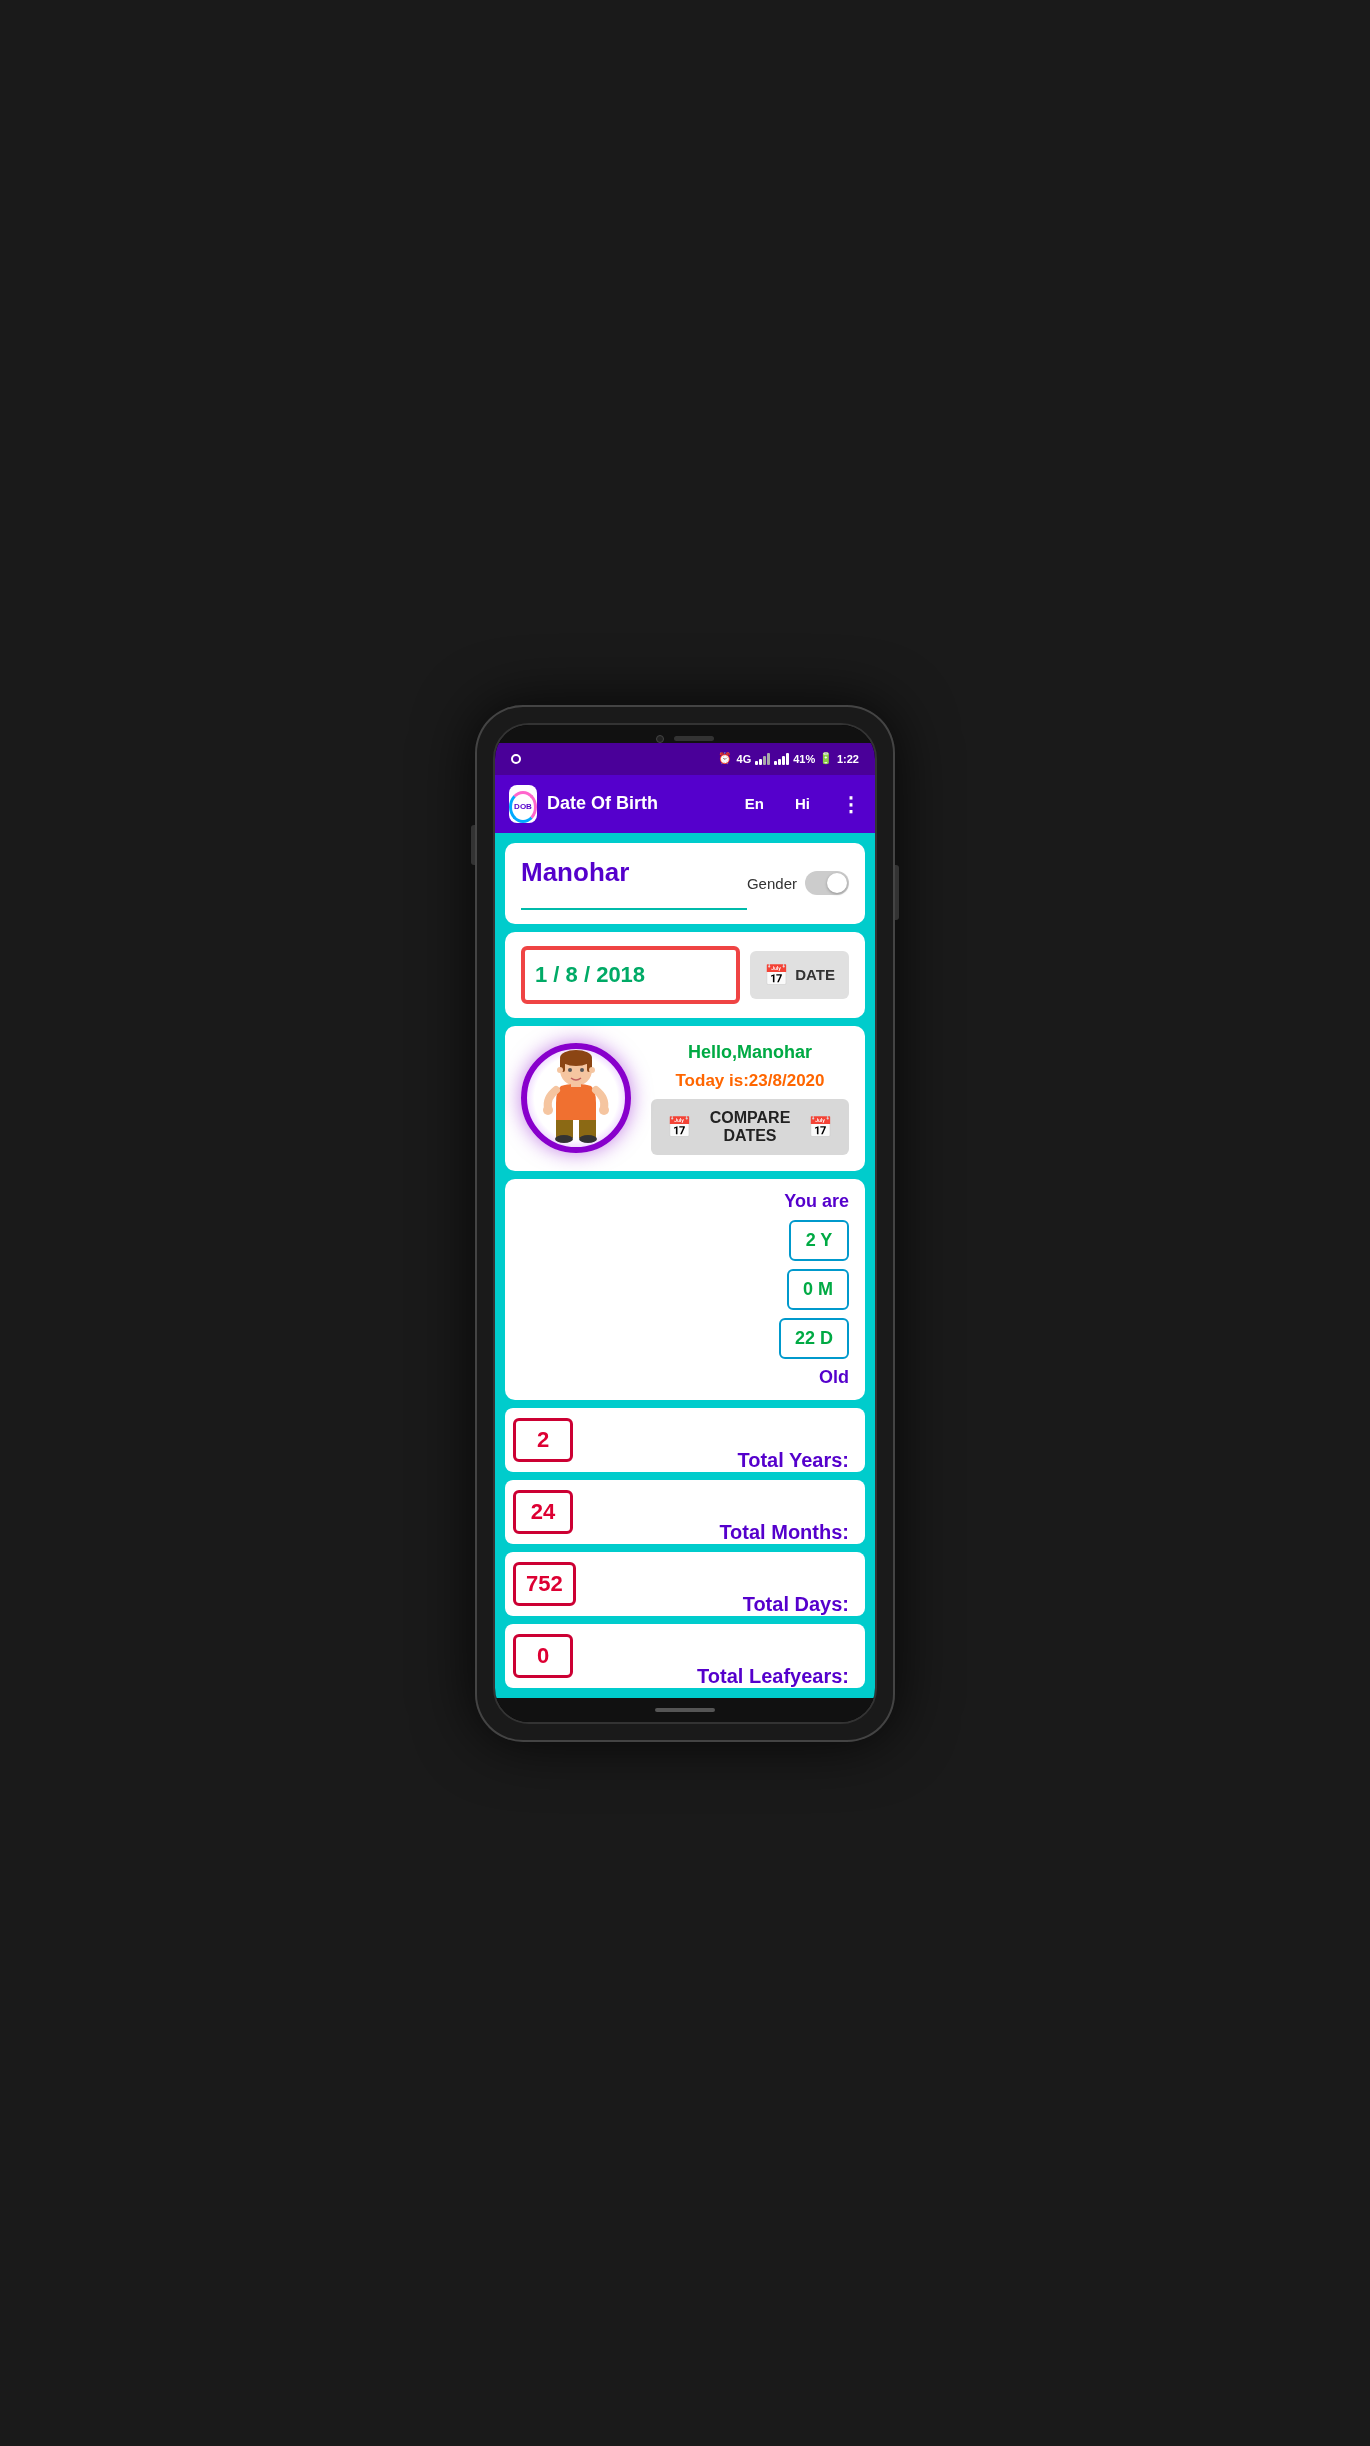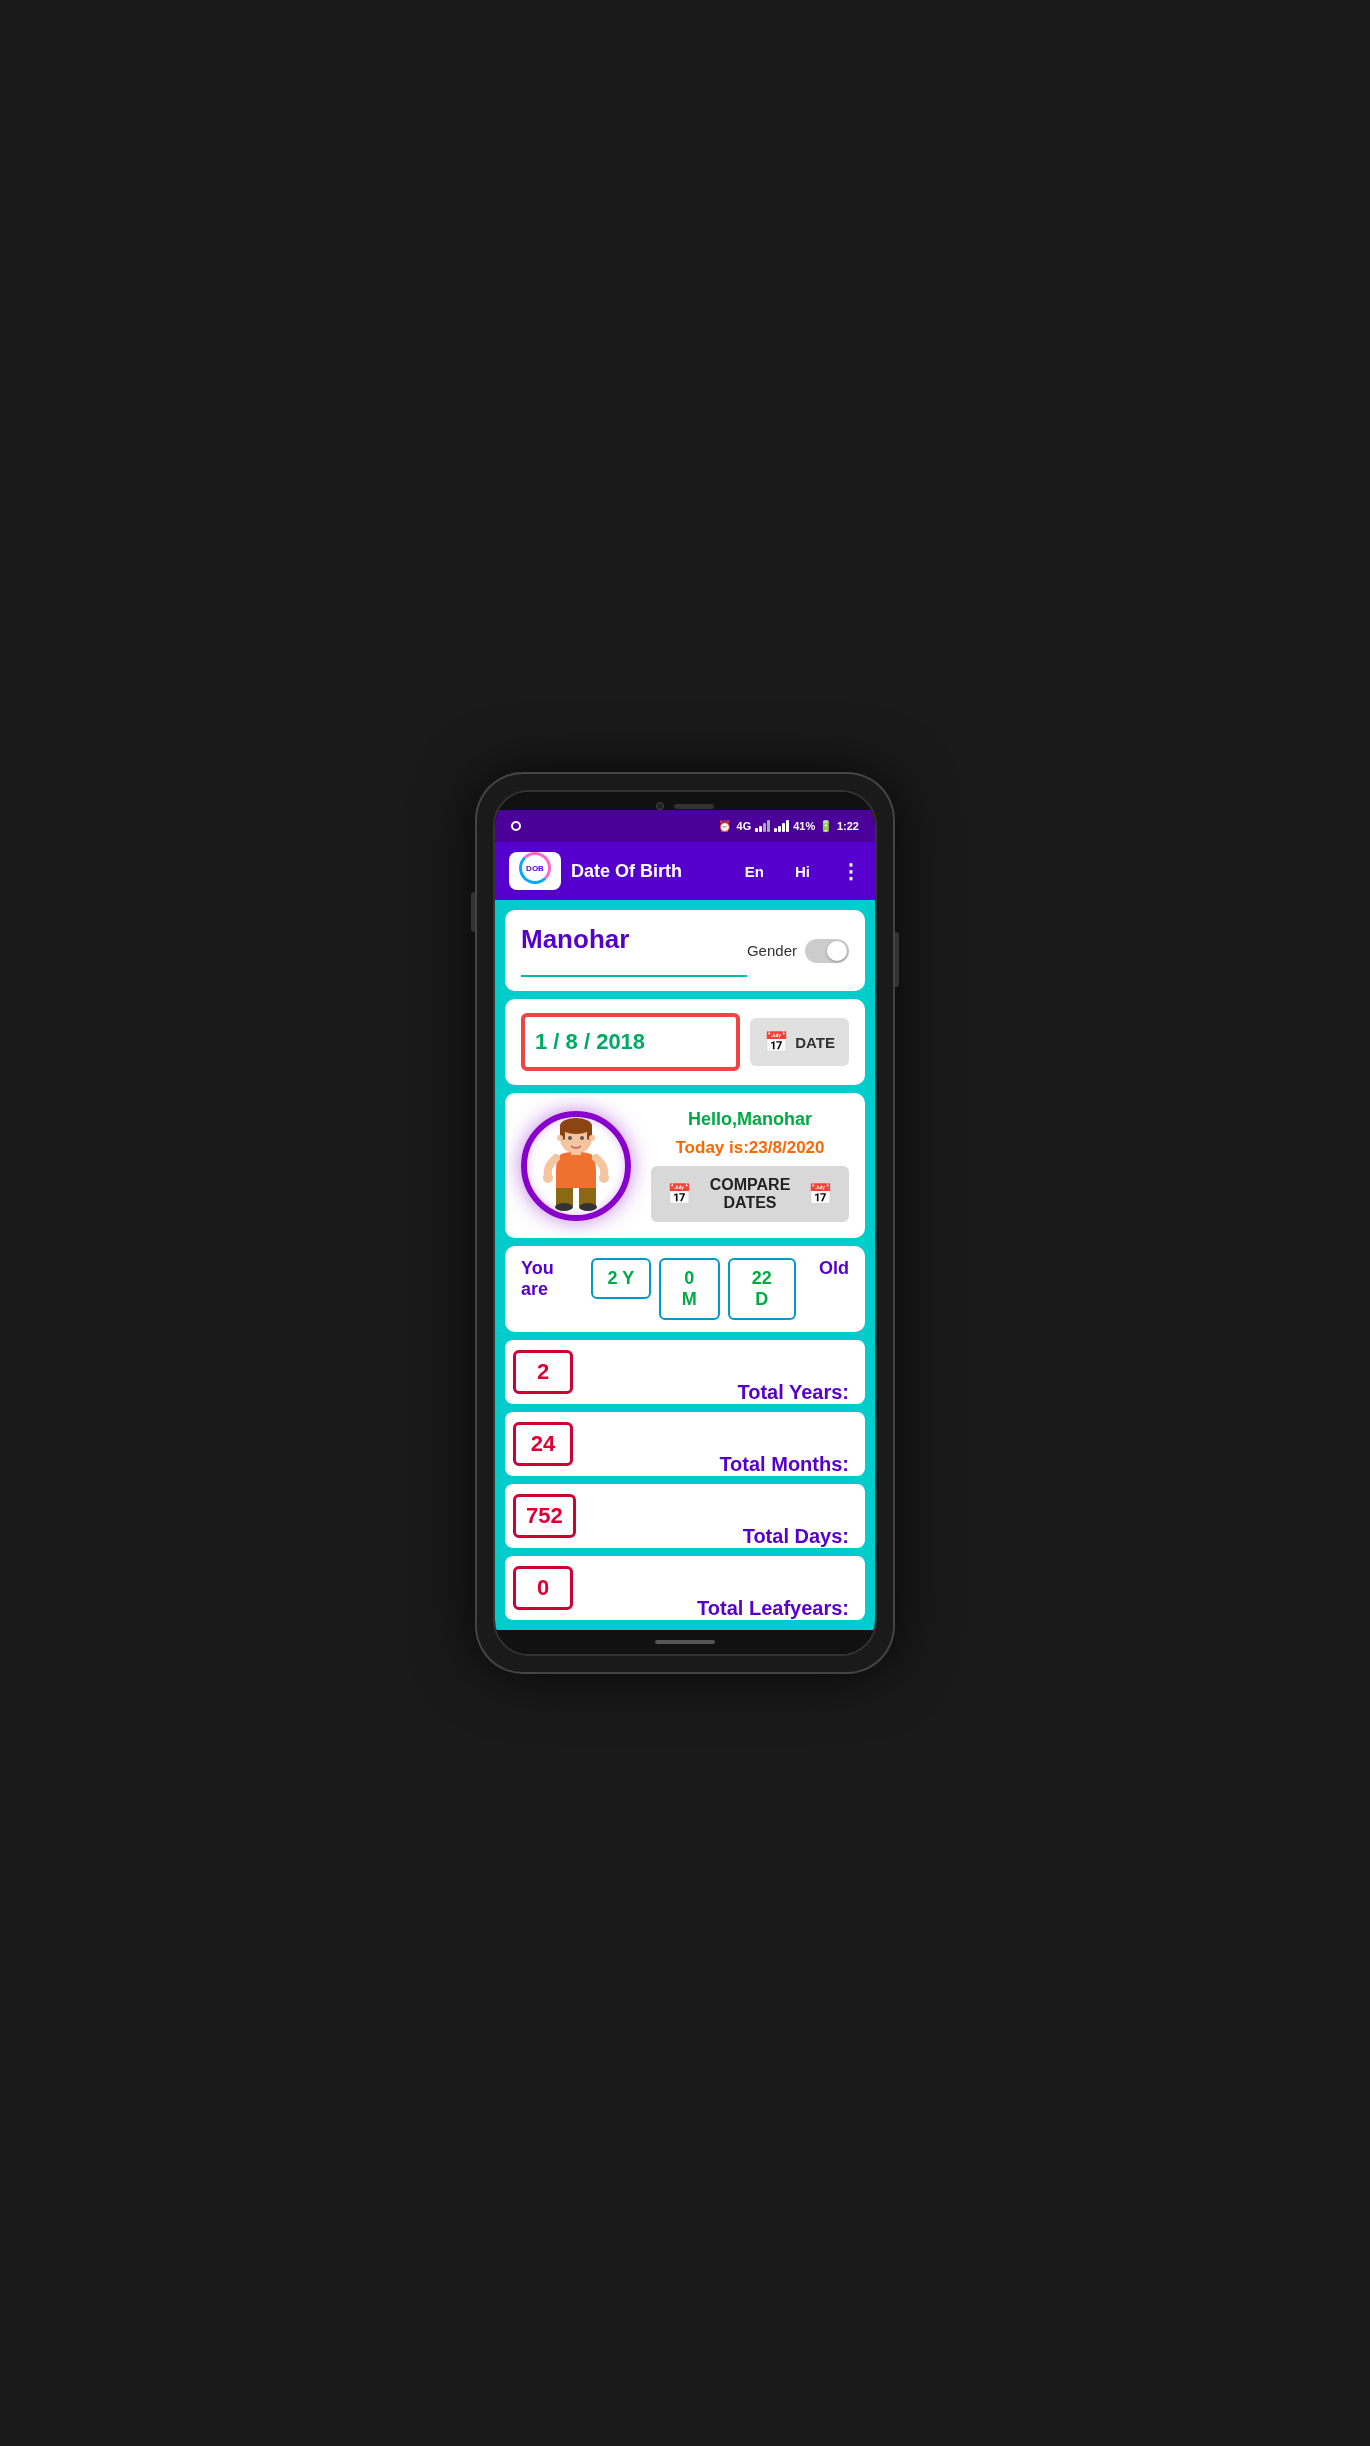--- a/index.html
+++ b/index.html
@@ -48,24 +48,24 @@
 
     
     .app-bar {
       background: #5500cc;
       display: flex;
       align-items: center;
       padding: 10px 14px;
       gap: 10px;
     }
     .app-logo {
-      width: 52px; height: 38px;
+      width: 28px; height: 38px;
       background: #fff;
       border-radius: 8px;
-      display: flex; align-items: flex-start; justify-content: center;
+      display: flex; align-items: flex-end; justify-content: center;
       flex-shrink: 0;
     }
     .app-logo-inner {
       width: 32px; height: 32px;
       border-radius: 50%;
       border: 3px solid;
       border-color: #ff66cc #ff66cc #00aaff #00aaff;
       display: flex; align-items: center; justify-content: center;
       font-size: 8px; font-weight: bold; color: #5500cc;
     }
@@ -190,24 +190,25 @@
       font-weight: bold;
       color: #222;
       cursor: pointer;
       width: 100%;
       justify-content: center;
     }
 
     
     .age-card {
       display: flex;
-      align-items: flex-start;
+      align-items: flex-end;
       justify-content: center;
       gap: 8px;
       padding: 12px 16px;
+      flex-direction: column;
     }
     .age-label { font-size: 18px; font-weight: bold; color: #5500cc; }
     .age-box {
       border: 2px solid #0099cc;
       border-radius: 6px;
       padding: 8px 14px;
       font-size: 18px;
       font-weight: bold;
       color: #00aa44;
       min-width: 60px;

